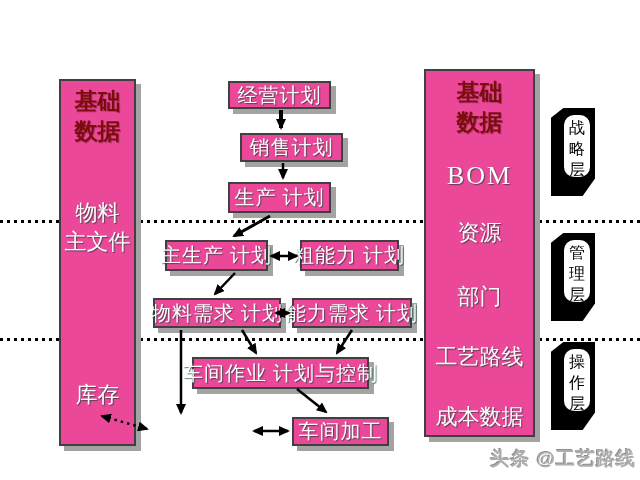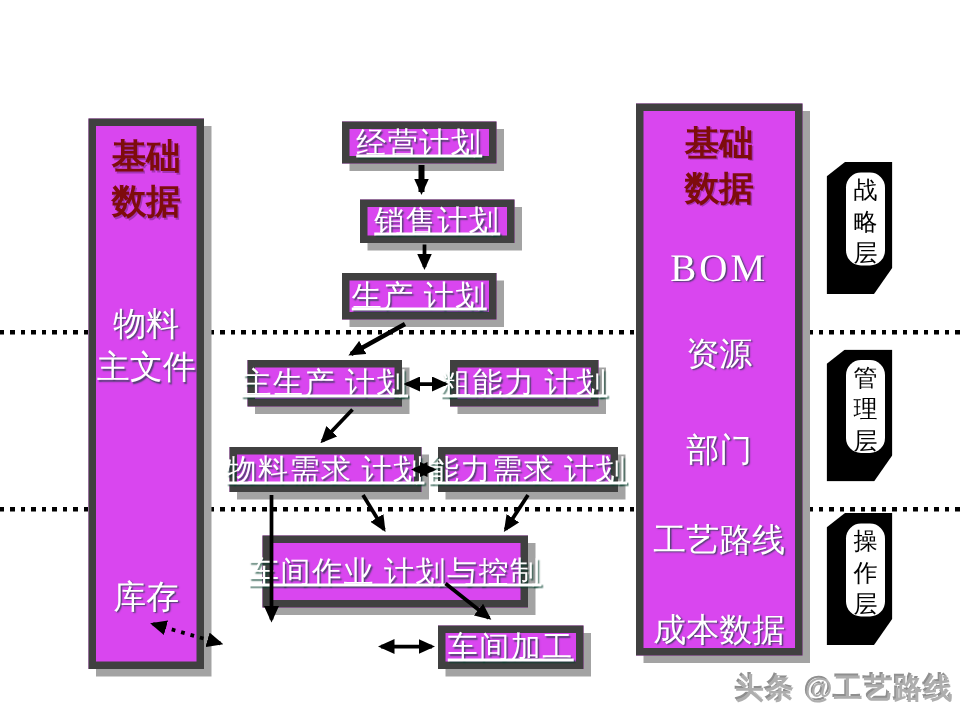--- a/index.html
+++ b/index.html
@@ -2,22 +2,22 @@
 <html><head>
 <meta charset="utf-8">
 <style>
   html,body{margin:0;padding:0;background:#fff;}
   #stage{position:relative;width:640px;height:480px;background:#ffffff;overflow:hidden;
          font-family:"Liberation Serif","DejaVu Serif",serif;}
   
   .divider{position:absolute;left:0;width:640px;height:3px;z-index:0;
            background:repeating-linear-gradient(90deg,#000 0 3px,transparent 3px 7px);}
   
-  .gbox{position:absolute;background:#d946ef;border:5px solid #404040;
-        box-shadow:5px 5px 0 #a3a3a3;z-index:1;box-sizing:border-box;text-decoration:underline;}
+  .gbox{position:absolute;background:#ec4899;border:2px solid #404040;
+        box-shadow:5px 5px 0 #a3a3a3;z-index:1;box-sizing:border-box;}
   .flowbox{display:flex;align-items:center;justify-content:center;
            color:#fff;font-size:20px;letter-spacing:1px;white-space:nowrap;
            text-shadow:1px 1px 1px rgba(0,60,40,.65);}
   .panel-title{position:absolute;left:0;right:0;text-align:center;
                color:#7e0c0c;font-weight:bold;font-size:23px;line-height:1.3;
                white-space:pre-line;text-shadow:1px 1px 0 rgba(0,0,0,.25);}
   .panel-item{position:absolute;left:0;right:0;text-align:center;color:#fff;
               font-size:22px;line-height:1.3;white-space:pre-line;
               text-shadow:1px 1px 1px rgba(0,60,40,.65);}
   .bom{font-size:26px;letter-spacing:2px;}
@@ -62,21 +62,21 @@
     <div class="panel-item" style="top:332px">成本数据</div>
   </div>
 
   <div class="gbox flowbox" style="left:228px;top:81px;width:103px;height:28px">经营计划</div>
   <div class="gbox flowbox" style="left:240px;top:133px;width:103px;height:29px">销售计划</div>
   <div class="gbox flowbox" style="left:228px;top:182px;width:103px;height:31px">生产 计划</div>
   <div class="gbox flowbox" style="left:165px;top:240px;width:103px;height:31px">主生产 计划</div>
   <div class="gbox flowbox" style="left:300px;top:240px;width:99px;height:31px">粗能力 计划</div>
   <div class="gbox flowbox" style="left:153px;top:298px;width:128px;height:30px">物料需求 计划</div>
   <div class="gbox flowbox" style="left:292px;top:298px;width:120px;height:30px">能力需求 计划</div>
-  <div class="gbox flowbox" style="left:175px;top:357px;width:177px;height:48px">车间作业 计划与控制</div>
+  <div class="gbox flowbox" style="left:192px;top:357px;width:177px;height:32px">车间作业 计划与控制</div>
   <div class="gbox flowbox" style="left:292px;top:417px;width:97px;height:29px">车间加工</div>
 
   <div class="layer" style="left:551px;top:108px">
     <div class="slab"></div>
     <div class="panel">战略层</div>
   </div>
   <div class="layer" style="left:551px;top:233px">
     <div class="slab"></div>
     <div class="panel">管理层</div>
   </div>

